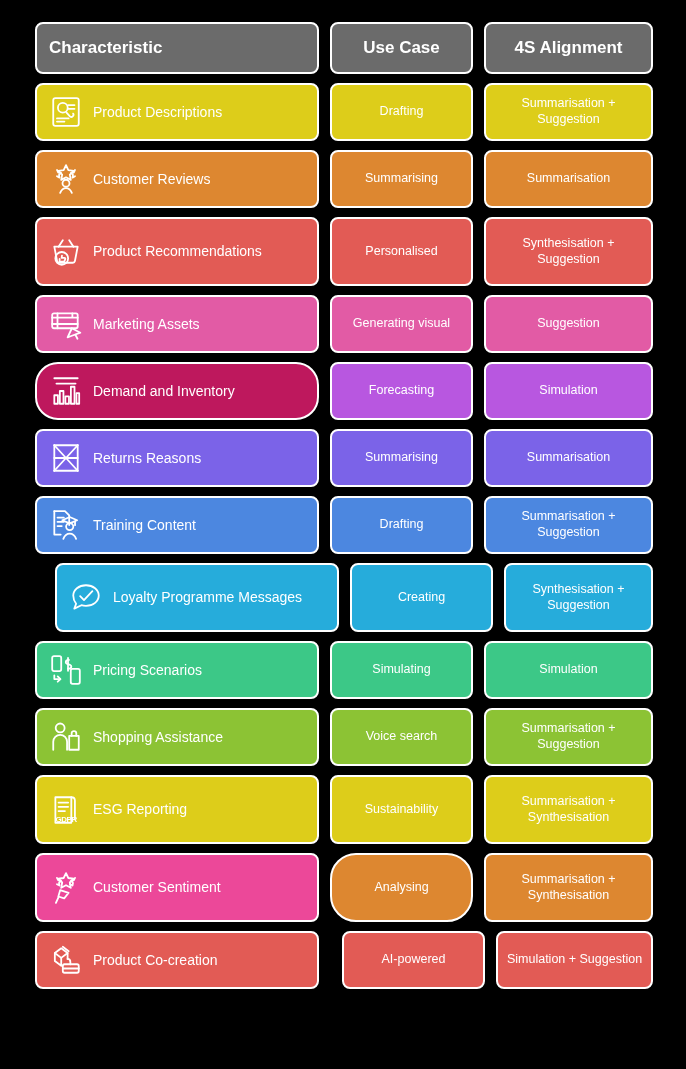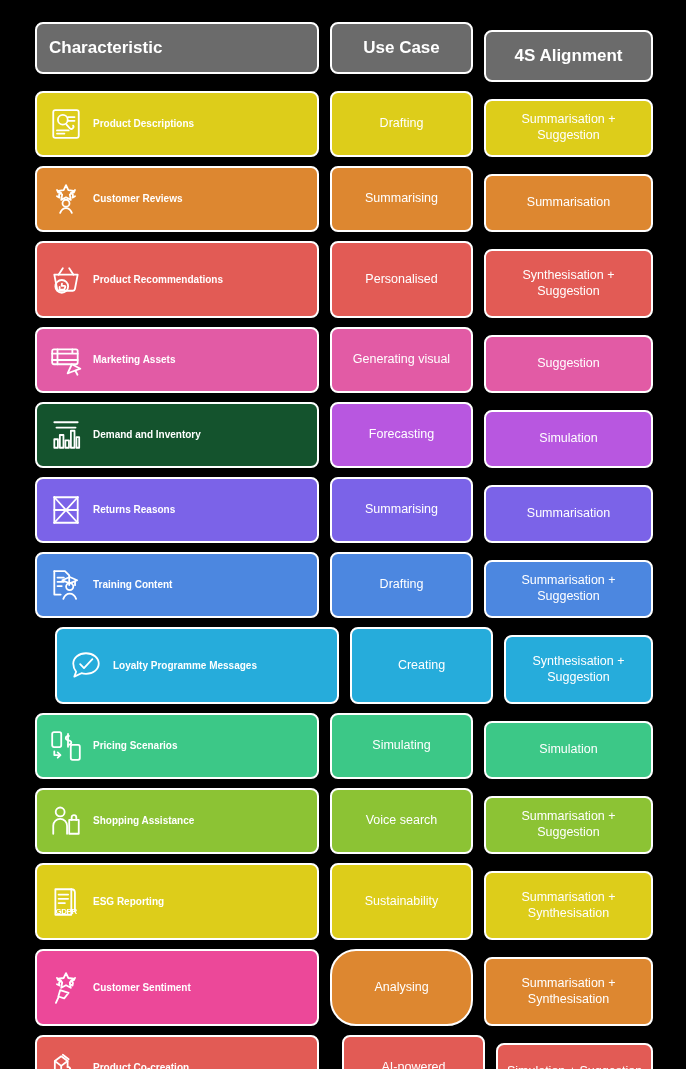--- a/index.html
+++ b/index.html
@@ -39,32 +39,32 @@
     border-radius:8px;
     border:2.5px solid #ffffff;
     box-sizing:border-box;
     display:flex;
     align-items:center;
     color:#ffffff;
     overflow:hidden;
   }
   .c-char{flex:0 0 284px;padding:0 12px;gap:10px;}
   .c-use{flex:0 0 143px;justify-content:center;text-align:center;padding:0 6px;}
-  .c-align{flex:1 1 auto;justify-content:center;text-align:center;padding:0 6px;margin-top:8px;}
+  .c-align{flex:1 1 auto;justify-content:center;text-align:center;padding:0 6px;}
 
   
   .row.header .cell{background:#6b6b6b;height:52px;}
   .row.header .c-char{font-size:17px;font-weight:bold;}
   .row.header .c-use,.row.header .c-align{font-size:17px;font-weight:bold;}
 
   
   .row.body .cell{min-height:58px;}
   .row.body.tall .cell{min-height:69px;}
   .row.body .c-char .label{
-    font-size:10px;font-weight:bold;line-height:1.18;
+    font-size:14px;font-weight:normal;line-height:1.18;
   }
   .row.body .c-use,.row.body .c-align{
     font-size:12.5px;font-weight:400;line-height:1.25;
   }
 
   .ico{
     flex:0 0 34px;width:34px;height:34px;
     display:block;
   }
   .ico svg{display:block;width:34px;height:34px;}
@@ -139,21 +139,21 @@
      <path d="M17.5 28.5l4-8.5 8 4.2-8.6 3.1z" fill="none" stroke="#fff" stroke-width="1.7" stroke-linecap="round" stroke-linejoin="round"></path>
      <path d="M24.8 26.1l2 3.8" fill="none" stroke="#fff" stroke-width="1.7" stroke-linecap="round" stroke-linejoin="round"></path>
               </svg>
             </span>
             <span class="label">Marketing Assets</span>
           </div>
           <div class="cell c-use" style="background: rgb(226, 91, 165);">Generating visual</div>
           <div class="cell c-align" style="background: rgb(226, 91, 165);">Suggestion</div>
         </div>
         <div class="row body">
-          <div class="cell c-char" style="background: #14532d;">
+          <div class="cell c-char" style="background: #be185d; border-radius: 23px;">
             <span class="ico">
               <svg viewBox="0 0 32 32">
                 <path d="M5 4h22" fill="none" stroke="#fff" stroke-width="1.7" stroke-linecap="round" stroke-linejoin="round"></path>
                 <path d="M7 9h18" fill="none" stroke="#fff" stroke-width="1.7" stroke-linecap="round" stroke-linejoin="round"></path>
      <rect x="5" y="20" width="3.4" height="8" fill="none" stroke="#fff" stroke-width="1.7" stroke-linecap="round" stroke-linejoin="round"></rect>
      <rect x="10.2" y="16" width="3.4" height="12" fill="none" stroke="#fff" stroke-width="1.7" stroke-linecap="round" stroke-linejoin="round"></rect>
      <rect x="15.4" y="21" width="3.4" height="7" fill="none" stroke="#fff" stroke-width="1.7" stroke-linecap="round" stroke-linejoin="round"></rect>
      <rect x="20.6" y="12" width="3.4" height="16" fill="none" stroke="#fff" stroke-width="1.7" stroke-linecap="round" stroke-linejoin="round"></rect>
      <rect x="25.8" y="18" width="2.6" height="10" fill="none" stroke="#fff" stroke-width="1.7" stroke-linecap="round" stroke-linejoin="round"></rect>
               </svg>

